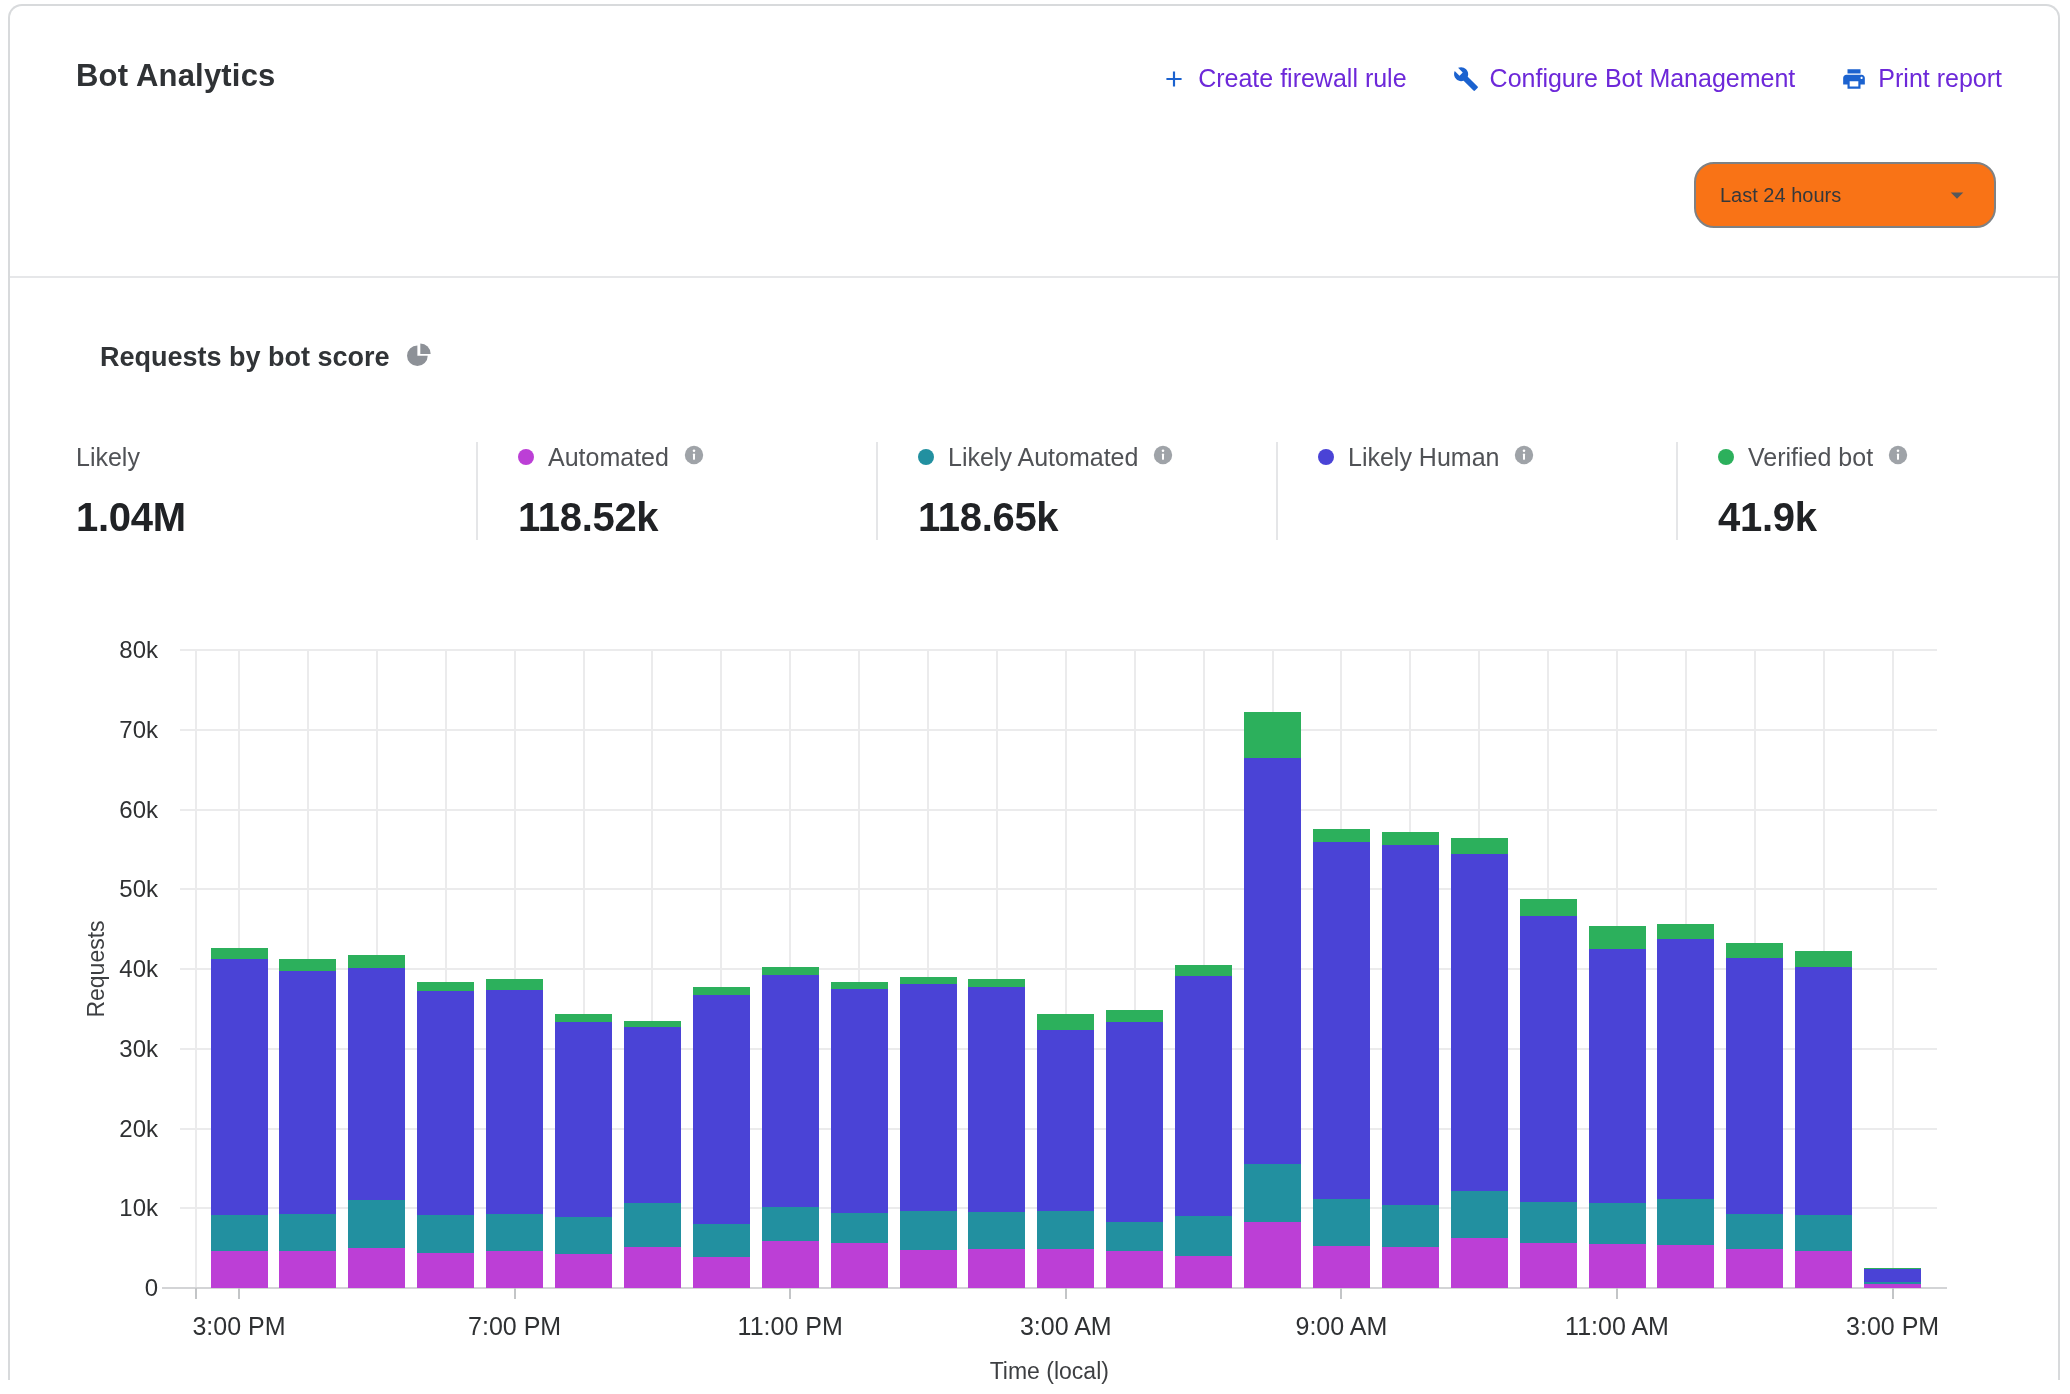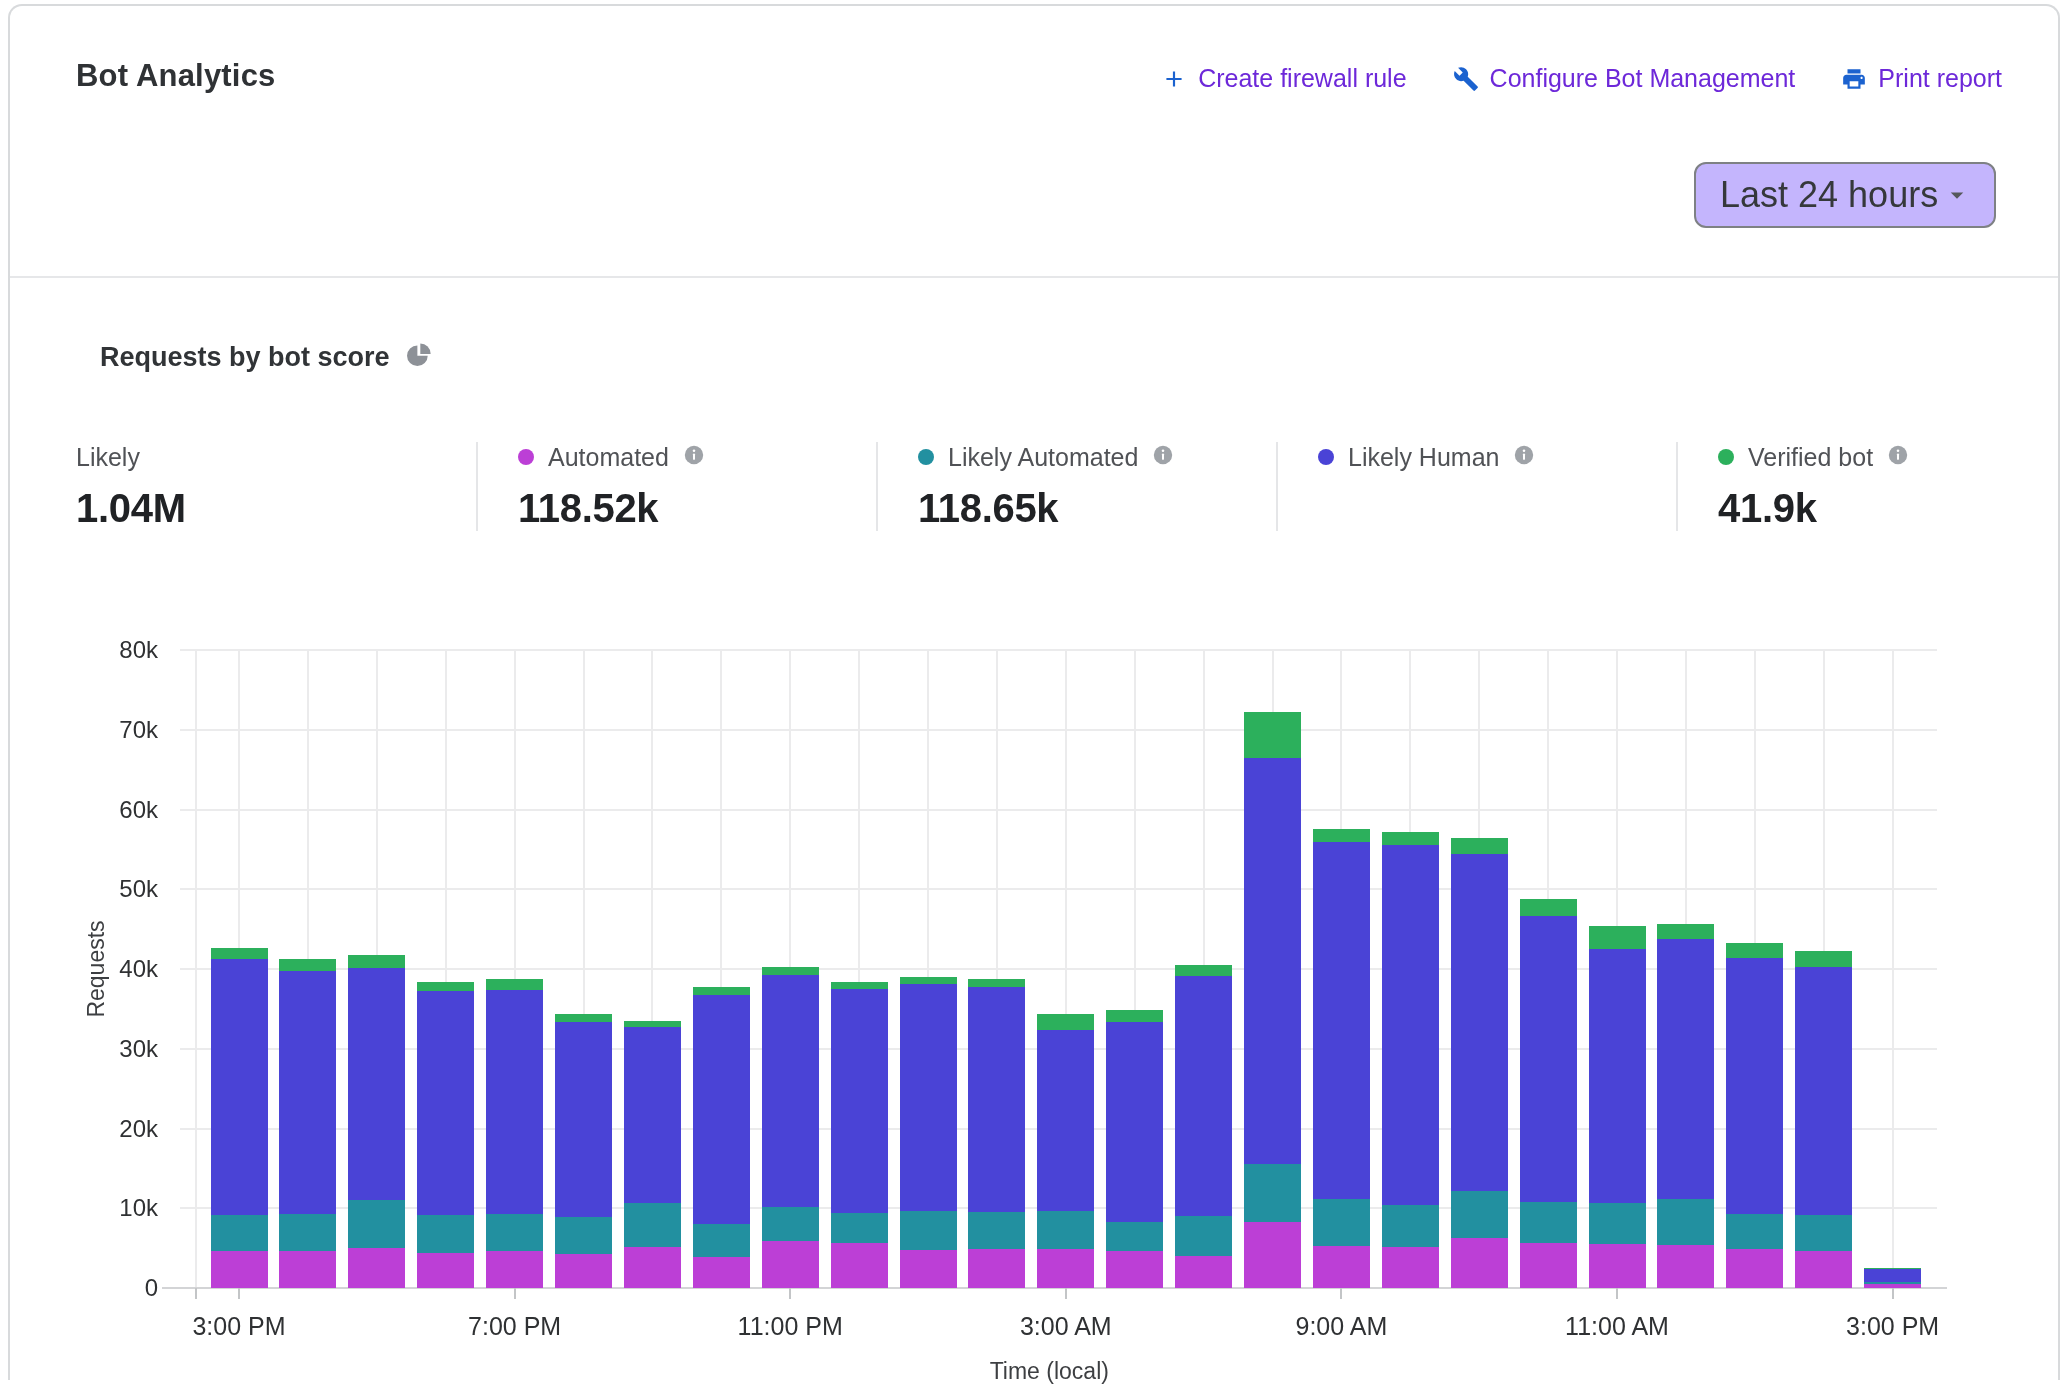--- a/index.html
+++ b/index.html
@@ -14,37 +14,37 @@
   .page-title { position:absolute; left:66px; top:52px; font-size:31px; font-weight:700; color:#2f3235; letter-spacing:.2px; }
   .actions { position:absolute; right:56px; top:58px; display:flex; align-items:center; gap:46px; }
   .action-link { display:flex; align-items:center; gap:11px; color:#6d28d9; font-size:25px; cursor:pointer; }
   .action-link svg { display:block; }
 
   .add-filter { position:absolute; left:66px; top:160px; height:64px; display:inline-flex; align-items:center; gap:12px;
                 padding:0 26px; border:2px solid #1b62cf; border-radius:8px; background:#fff;
                 color:#1b62cf; font-size:25px; cursor:pointer; font-family:inherit; }
 
   .dropdown { position:absolute; right:62px; top:156px; width:302px; height:66px; border:2px solid #7e8184;
-              border-radius:12px; background:#c4b5fd; display:flex; align-items:center; justify-content:space-between;
-              padding:0 22px 0 24px; font-size:36px; color:#35383b; cursor:pointer; }
+              border-radius:20px; background:#f97316; display:flex; align-items:center; justify-content:space-between;
+              padding:0 22px 0 24px; font-size:20px; color:#35383b; cursor:pointer; }
   .dropdown svg { display:block; }
 
   .header-divider { position:absolute; left:0; right:0; top:270px; height:2px; background:#e6e7e9; }
 
   
   .section-title-row { position:absolute; left:66px; top:336px; display:flex; align-items:center; gap:15px; }
   .section-title { font-size:27px; font-weight:700; color:#313437;margin-left:24px; }
 
   .stats { position:absolute; left:66px; top:436px; display:flex; }
   .stat { width:400px; }
   .stat + .stat { border-left:2px solid #e5e6e8; padding-left:40px; }
   .stat-label-row { display:flex; align-items:center; gap:14px; height:30px; }
   .stat-label { font-size:25px; color:#505256; }
   .dot { width:16px; height:16px; border-radius:50%; flex:0 0 auto; }
-  .stat-value { margin-top:14px; font-size:40px; font-weight:700; color:#202225; letter-spacing:-.3px; }
+  .stat-value { margin-top:23px; font-size:40px; font-weight:700; color:#202225; letter-spacing:-.3px; }
 
   
   .hgrid { position:absolute; height:2px; background:#ebebec; }
   .vgrid { position:absolute; width:2px; background:#ebebec; }
   .axis-x { position:absolute; height:2px; background:#d3d4d6; }
   .ylab { position:absolute; width:90px; text-align:right; font-size:24px; color:#2f3133; transform:translateY(-50%); }
   .y-axis-title { position:absolute; font-size:23px; color:#3d3f42; transform:translate(-50%,-50%) rotate(-90deg); white-space:nowrap; }
   .bar { position:absolute; display:flex; flex-direction:column-reverse; z-index:2; }
   .bar-seg { width:100%; }
   .xtick { position:absolute; width:2px; height:11px; background:#c3c5c7; }

